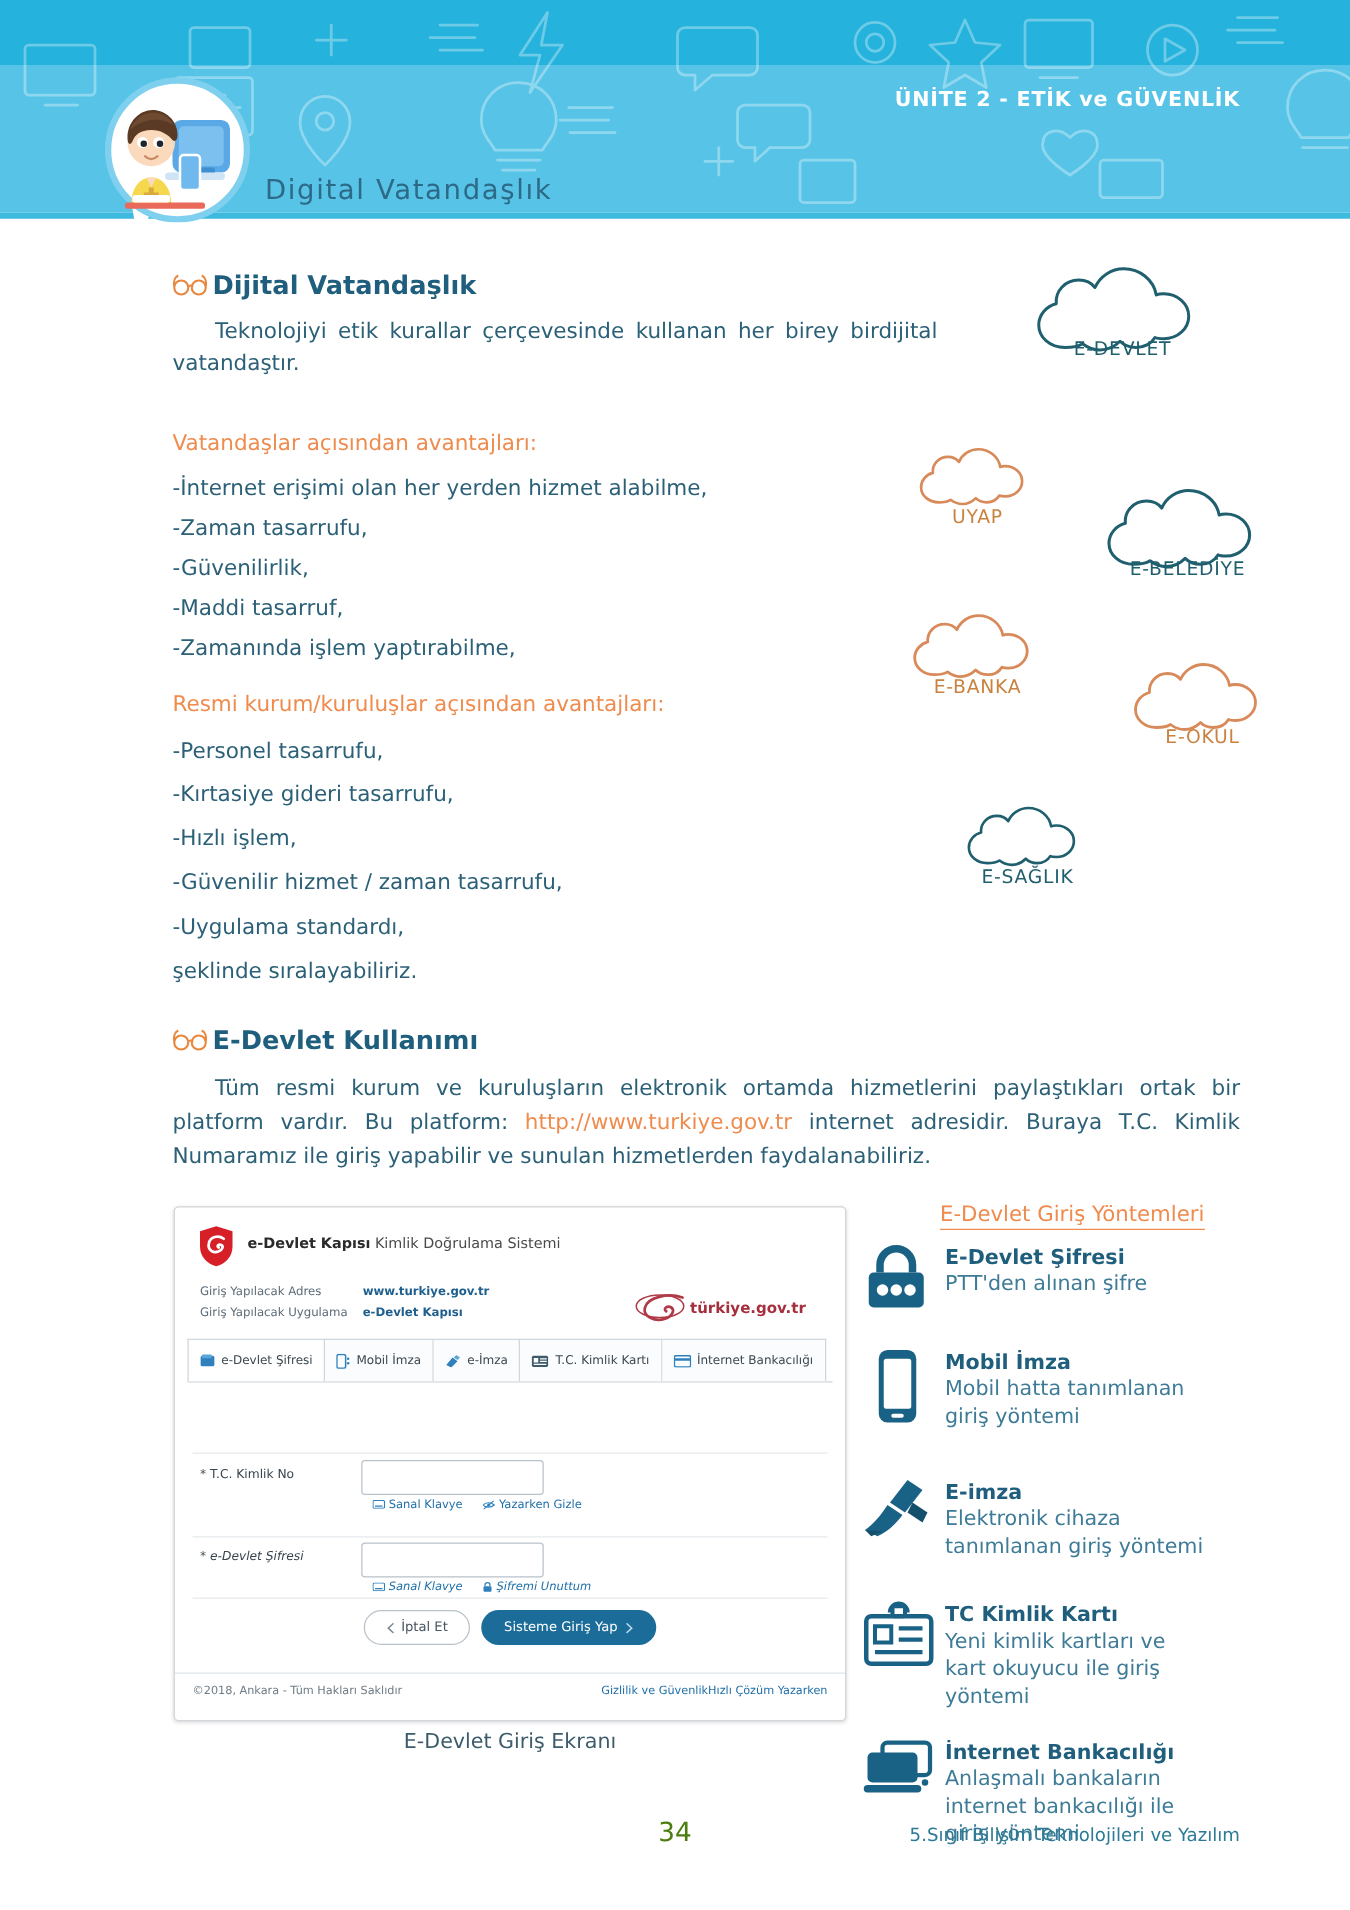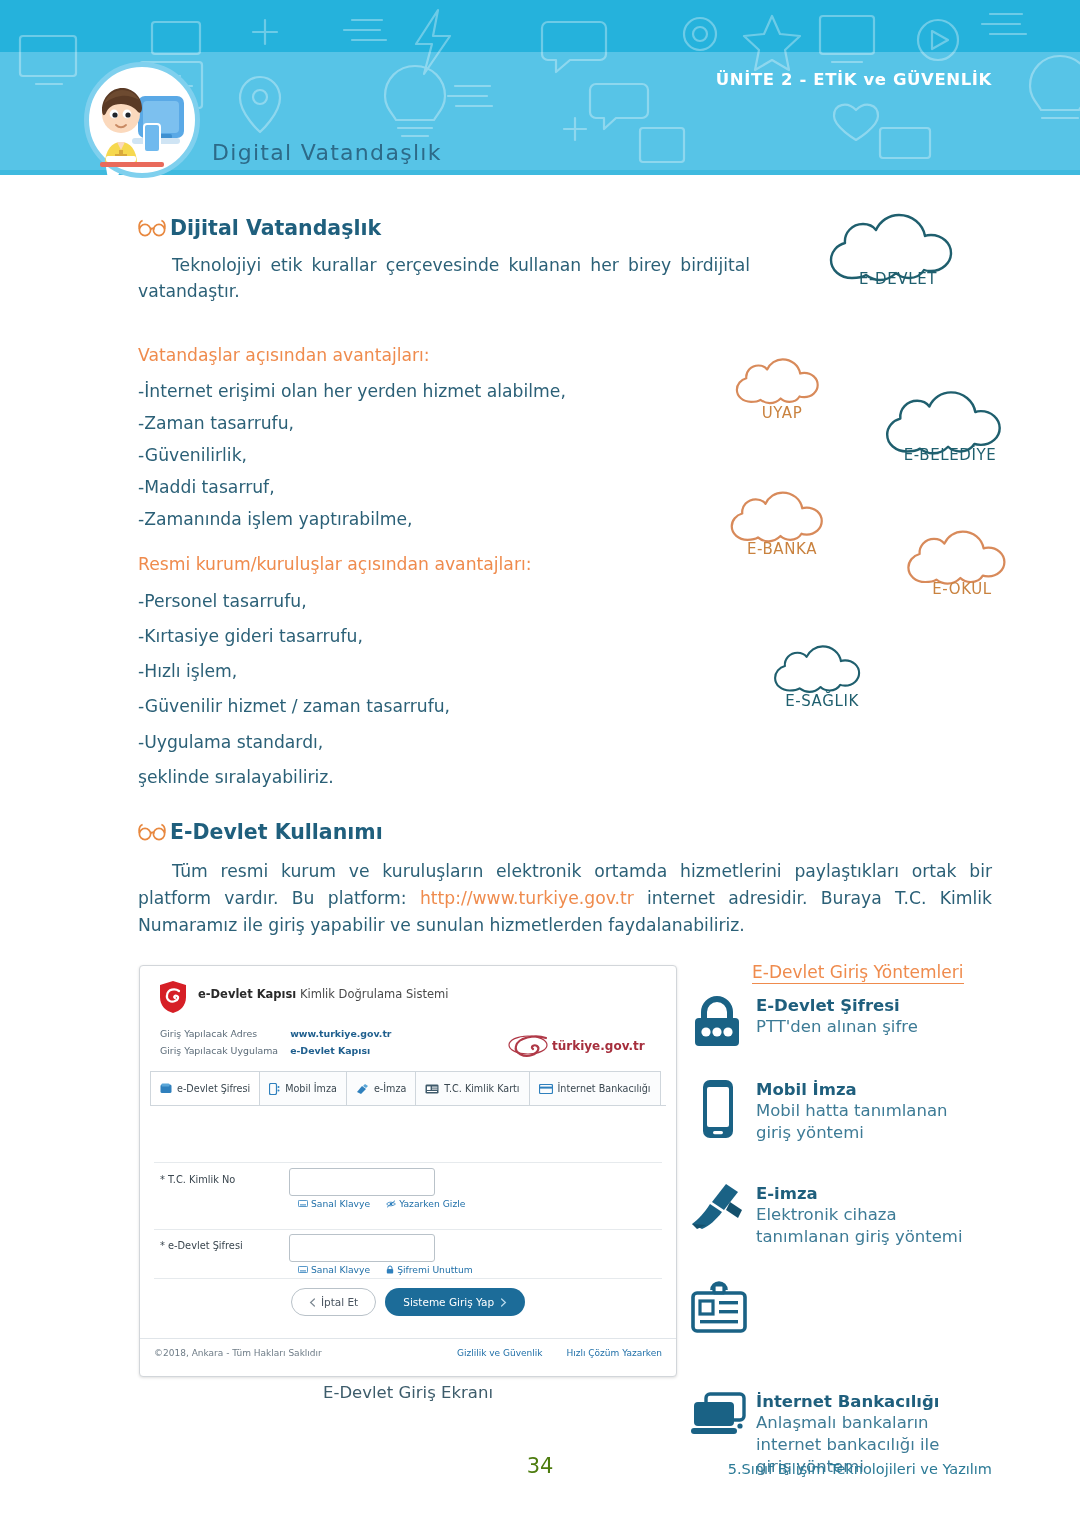--- a/index.html
+++ b/index.html
@@ -239,21 +239,21 @@
     background: #1c6c99;
   }
   .shot-foot {
     position: absolute; left: 0; right: 0; top: 372px;
     border-top: 1px solid #e0e5e9;
     padding: 9px 14px 0 14px;
     display: flex; justify-content: space-between;
     font-size: 9px; color: #6e7c87;
     box-sizing: border-box;
   }
-  .shot-foot .rightlinks { display: flex; gap: 24px; color: #1f6fa8; align-items: center; }
+  .shot-foot .rightlinks { display: flex; gap: 0; color: #1f6fa8; align-items: center; }
 
   .caption {
     position: absolute;
     left: 139px; width: 538px; top: 1383px;
     text-align: center;
     font-size: 16.5px;
     color: #3d5c6b;
   }
 
   
@@ -583,21 +583,21 @@
           <circle cx="5" cy="4" r="1.3" fill="#2f80bd"></circle>
           <line x1="1" y1="7.3" x2="9" y2="0.7" stroke="#2f80bd" stroke-width="0.9"></line>
         </svg>
         <span>Yazarken Gizle</span>
       </span>
     </div>
   </div>
 
   <div class="hr-soft" style="top:263px;"></div>
 
-  <div class="fieldrow" style="top:268px; height:58px;">
+  <div class="fieldrow" style="top:268px; height:58px;font-style:italic;">
     <div class="flabel">* e-Devlet Şifresi</div>
     <div class="fbox"></div>
     <div class="fhelp">
       <span>
         <svg width="10" height="7" viewBox="0 0 10 7">
           <rect x="0.4" y="0.4" width="9.2" height="6.2" rx="1" fill="none" stroke="#2f80bd" stroke-width="0.9"></rect>
           <rect x="2" y="4.4" width="6" height="1" fill="#2f80bd"></rect>
         </svg>
         <span>Sanal Klavye</span>
       </span>
@@ -694,20 +694,26 @@
       <svg width="58" height="58" viewBox="0 0 58 58">
         <path d="M22 10a7 7 0 0114 0" fill="none" stroke="#1a6285" stroke-width="3.6"></path>
         <rect x="24" y="5" width="10" height="8" rx="1.6" fill="none" stroke="#1a6285" stroke-width="3.2"></rect>
         <rect x="3" y="13" width="52" height="38" rx="4" fill="none" stroke="#1a6285" stroke-width="3.6"></rect>
         <rect x="10" y="21" width="13" height="13" fill="none" stroke="#1a6285" stroke-width="3.2"></rect>
         <rect x="29" y="21" width="19" height="3.4" fill="#1a6285"></rect>
         <rect x="29" y="30" width="19" height="3.4" fill="#1a6285"></rect>
         <rect x="10" y="40" width="38" height="3.4" fill="#1a6285"></rect>
       </svg>
     </div>
+    <div class="m-text">
+      <div class="m-name">TC Kimlik Kartı</div>
+      <div class="m-desc" style="white-space:pre-line;">Yeni kimlik kartları ve
+kart okuyucu ile giriş
+yöntemi</div>
+    </div>
   </div>
 
   <div class="method" style="top:428px;">
     <div class="m-icon">
       <svg width="58" height="50" viewBox="0 0 58 50">
         <rect x="16" y="4" width="38" height="26" rx="4" fill="none" stroke="#1a6285" stroke-width="3.4"></rect>
         <rect x="4" y="12" width="40" height="24" rx="4" fill="#1a6285"></rect>
         <rect x="1" y="38" width="46" height="6" rx="3" fill="#1a6285"></rect>
         <circle cx="50" cy="36" r="2.6" fill="#1a6285"></circle>
       </svg>

